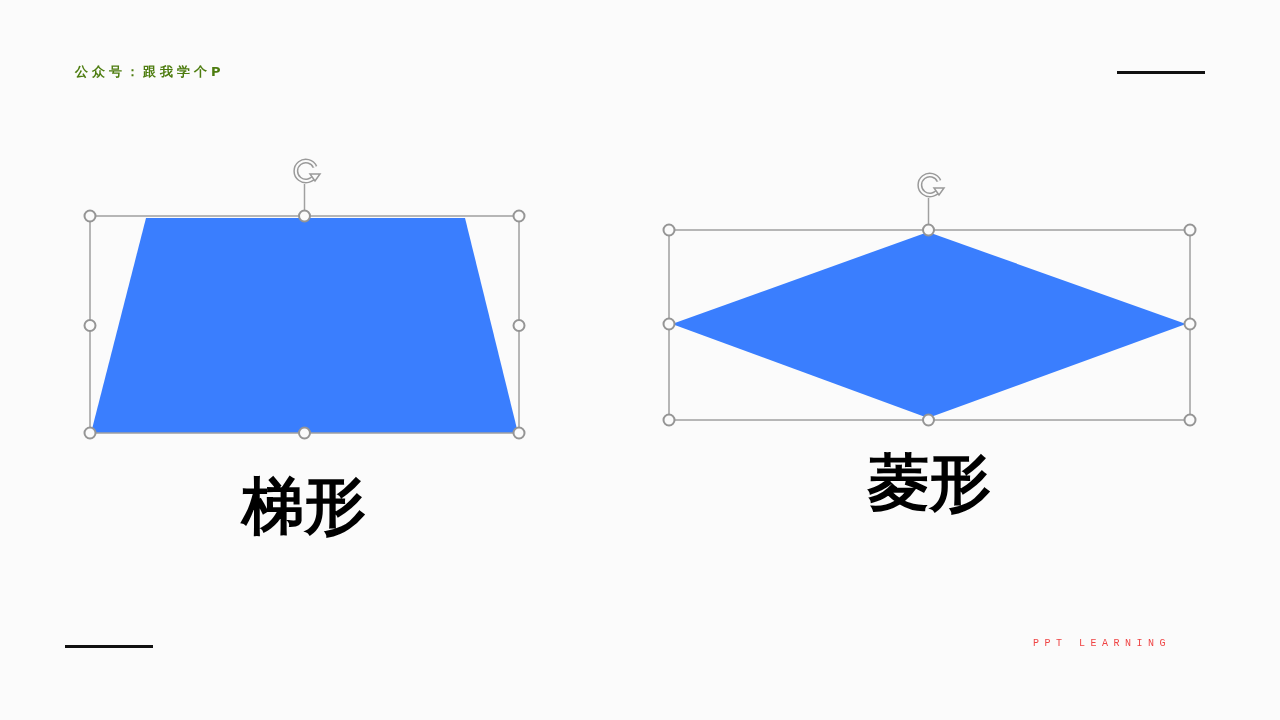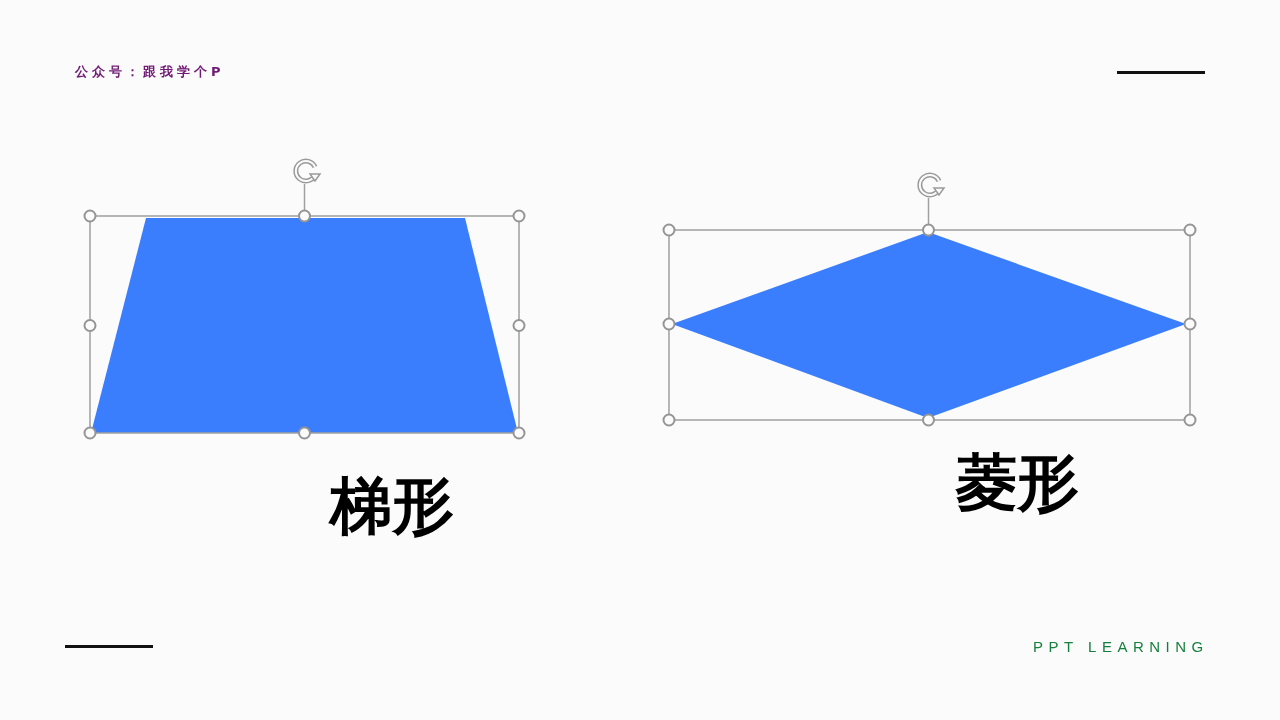--- a/index.html
+++ b/index.html
@@ -4,42 +4,42 @@
 <style>
   html, body { margin: 0; padding: 0; }
   body {
     width: 1280px; height: 720px; overflow: hidden;
     background: #fbfbfb;
     position: relative;
     font-family: "DejaVu Sans", sans-serif;
   }
   .header-text {
     position: absolute; left: 75px; top: 63px;
-    font-size: 13px; letter-spacing: 4px; color: #701a75;
+    font-size: 13px; letter-spacing: 4px; color: #4d7c0f;
     font-weight: bold;
   }
   .top-rule {
     position: absolute; left: 1117px; top: 71px;
     width: 88px; height: 3px; background: #111;
   }
   .bottom-rule {
     position: absolute; left: 65px; top: 645px;
     width: 88px; height: 3px; background: #111;
   }
   .footer-text {
     position: absolute; left: 1033px; top: 638px;
-    font-size: 15px; letter-spacing: 5.5px; color: #15803d;
-    font-family: Liberation Sans, sans-serif;
+    font-size: 10px; letter-spacing: 5.5px; color: #ef4444;
+    font-family: Liberation Mono, monospace;
   }
   .canvas {
     position: absolute; left: 0; top: 0; width: 1280px; height: 720px;
   }
   .shape-label {
     position: absolute; font-size: 62px; font-weight: bold; color: #000;
-    text-align: right; width: 300px;
+    text-align: center; width: 300px;
     font-family: "DejaVu Sans", sans-serif;
     line-height: 1;
   }
   .label-trapezoid { left: 154px; top: 475px; }
   .label-rhombus { left: 779px; top: 452px; }
 </style>
 </head>
 <body>
 
 <div class="header-text">公众号：跟我学个P</div>

